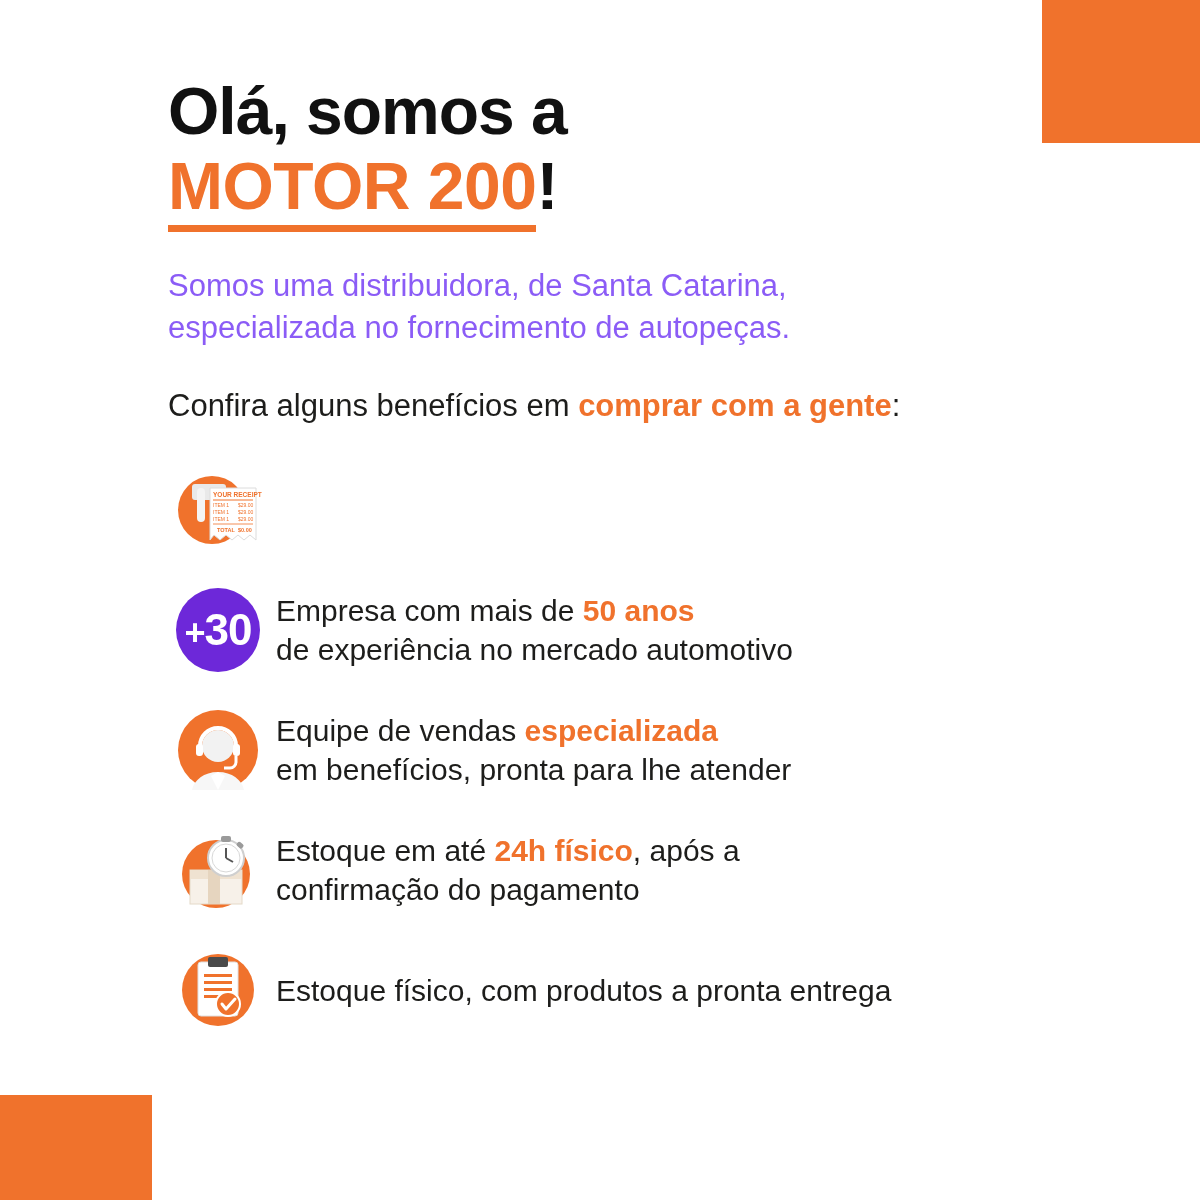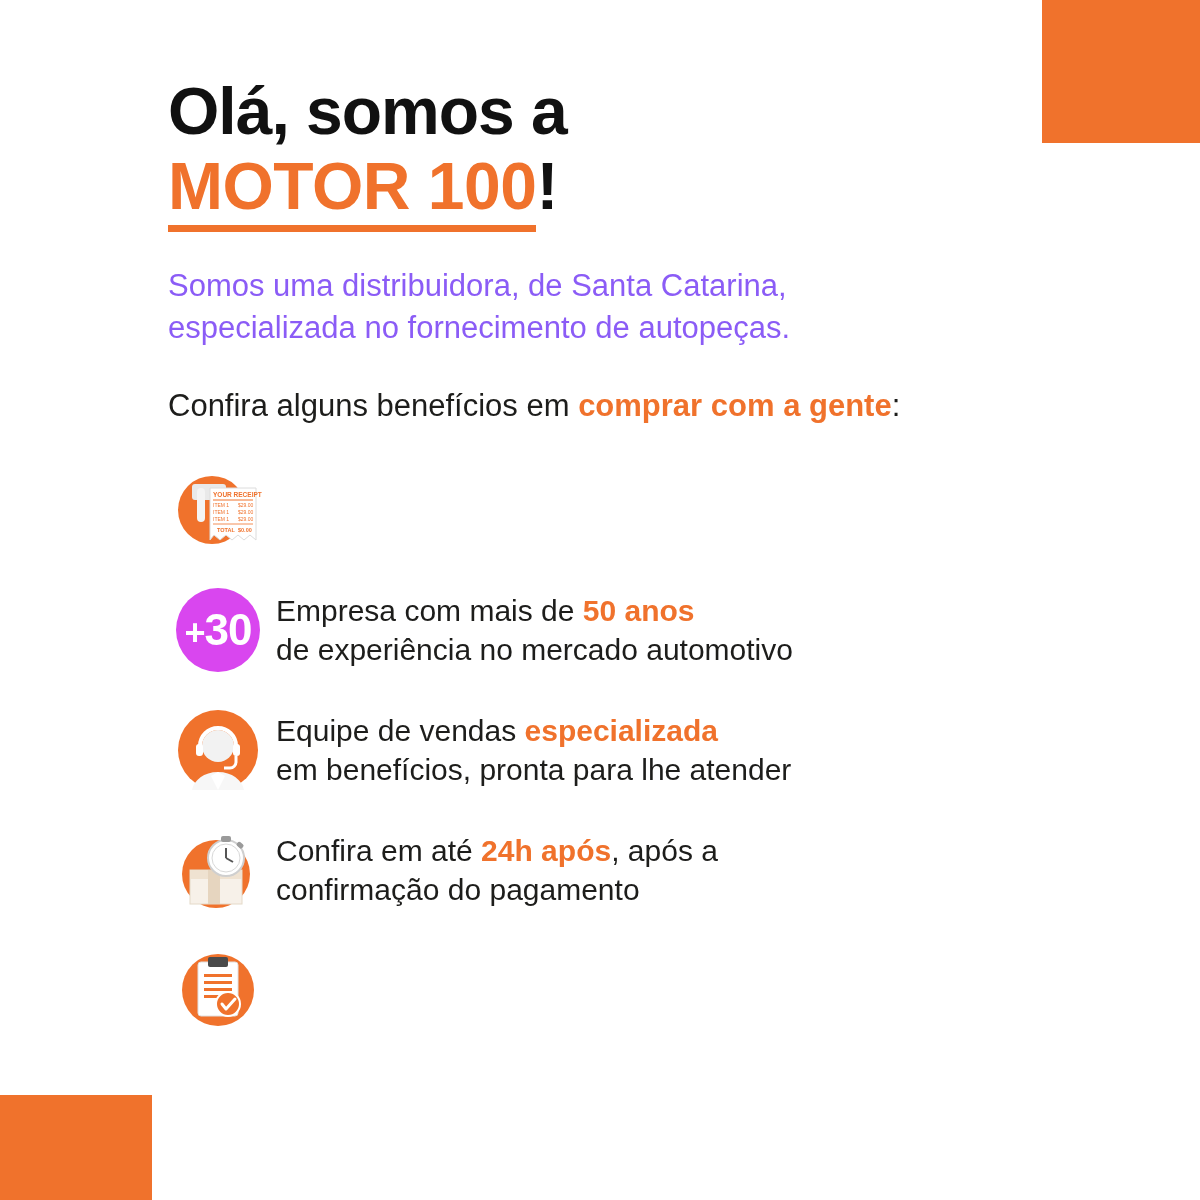--- a/index.html
+++ b/index.html
@@ -113,21 +113,21 @@
   }
   .benefit .text .hl {
     color: #f0722c;
     font-weight: bold;
   }
 
   .circle {
     width: 84px;
     height: 84px;
     border-radius: 50%;
-    background: #d946ef;
+    background: #6d28d9;
     display: flex;
     align-items: center;
     justify-content: center;
     position: relative;
   }
   .badge-30 {
     color: #ffffff;
     font-size: 44px;
     font-weight: bold;
     letter-spacing: -1px;
@@ -142,21 +142,21 @@
 
 <div class="page">
 
   <div class="corner-tr"></div>
   <div class="corner-bl"></div>
 
   <div class="content">
 
     <h1 class="headline">Olá, somos a</h1>
     <h1 class="headline-2">
-      <span class="brand">MOTOR 100</span><span>!</span>
+      <span class="brand">MOTOR 200</span><span>!</span>
     </h1>
 
     <p class="subtitle">
       <span>Somos uma distribuidora, de Santa Catarina,</span><br>
       <span>especializada no fornecimento de autopeças.</span>
     </p>
 
     <p class="benefits-lead">
       <span>Confira alguns benefícios em </span><span class="hl">comprar com a gente</span><span>:</span>
     </p>
@@ -227,36 +227,39 @@
             <rect x="38" y="48" width="12" height="34" fill="#e6d5bf"></rect>
             <circle cx="56" cy="36" r="18" fill="#ffffff" stroke="#cfcfcf" stroke-width="2"></circle>
             <rect x="51" y="14" width="10" height="6" rx="2" fill="#9a9a9a"></rect>
             <rect x="69" y="19" width="7" height="5" rx="2" transform="rotate(40 69 19)" fill="#9a9a9a"></rect>
             <circle cx="56" cy="36" r="14" fill="none" stroke="#d8d8d8" stroke-width="1"></circle>
             <line x1="56" y1="36" x2="56" y2="26" stroke="#555555" stroke-width="2"></line>
             <line x1="56" y1="36" x2="63" y2="40" stroke="#555555" stroke-width="2"></line>
           </svg>
         </div>
         <div class="text">
-          <span>Confira em até </span><span class="hl">24h após</span><span>, após a</span><br>
+          <span>Estoque em até </span><span class="hl">24h físico</span><span>, após a</span><br>
           <span>confirmação do pagamento</span>
         </div>
       </li>
 
       <li class="benefit">
         <div class="icon-wrap">
           <svg width="96" height="96" viewBox="0 0 96 96" aria-hidden="true">
             <circle cx="48" cy="48" r="36" fill="#f0722c"></circle>
             <rect x="28" y="20" width="40" height="54" rx="3" fill="#ffffff" stroke="#e0e0e0" stroke-width="1"></rect>
             <rect x="38" y="15" width="20" height="10" rx="2" fill="#4a4a4a"></rect>
             <rect x="34" y="32" width="28" height="3" fill="#f0722c"></rect>
             <rect x="34" y="39" width="28" height="3" fill="#f0722c"></rect>
             <rect x="34" y="46" width="28" height="3" fill="#f0722c"></rect>
             <rect x="34" y="53" width="18" height="3" fill="#f0722c"></rect>
             <circle cx="58" cy="62" r="12" fill="#f0722c" stroke="#ffffff" stroke-width="2"></circle>
             <path d="M52 62 l4 5 9 -10" fill="none" stroke="#ffffff" stroke-width="3" stroke-linecap="round" stroke-linejoin="round"></path>
           </svg>
         </div>
+        <div class="text">
+          <span>Estoque físico, com produtos a pronta entrega</span>
+        </div>
       </li>
 
     </ul>
   </div>
 </div>
 
 </body></html>

